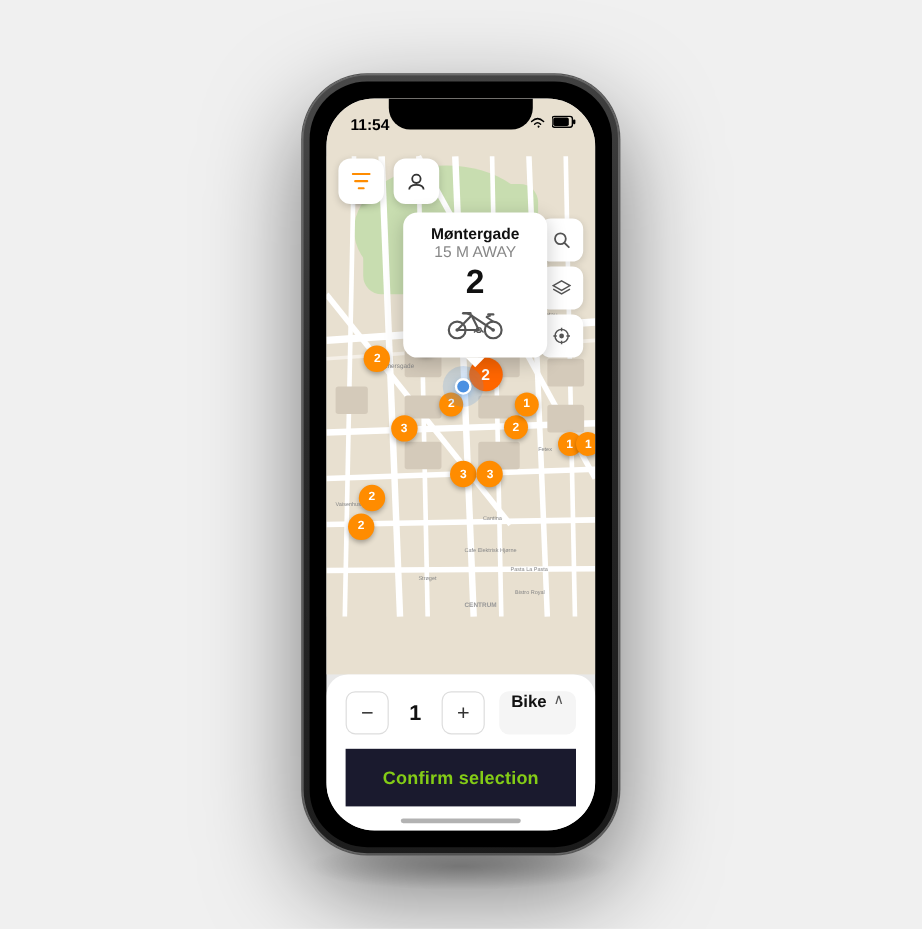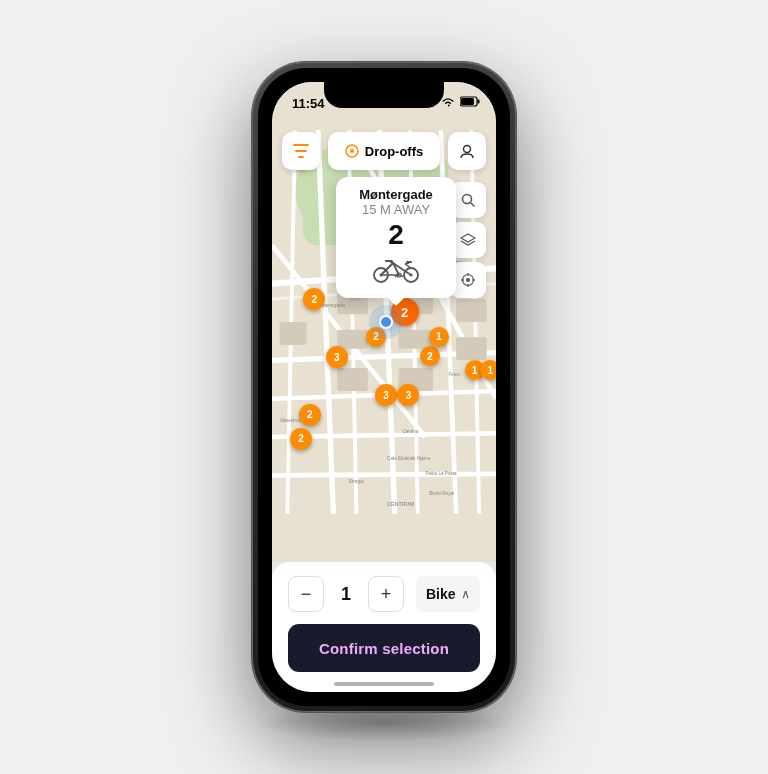--- a/index.html
+++ b/index.html
@@ -293,44 +293,44 @@
       color: #111;
       min-width: 20px;
       text-align: center;
     }
 
     .vehicle-selector {
       flex: 1;
       height: 36px;
       background: #f5f5f5;
       border-radius: 8px;
-      display: flex; align-items: center; justify-content: space-between;
+      display: flex; justify-content: space-between;
       padding: 0 10px;
       cursor: pointer;
     }
 
     .vehicle-label {
       font-size: 14px;
       font-weight: 600;
       color: #111;
     }
 
     .chevron-up {
       font-size: 12px;
       color: #555;
     }
 
     .confirm-btn {
       width: 100%;
       height: 48px;
       background: #1a1a2e;
-      border-radius: 11px;
+      border-radius: 0;
       display: flex; align-items: center; justify-content: center;
       cursor: pointer;
-      color: #f0abfc;
+      color: #84cc16;
       font-size: 15px;
       font-weight: 600;
       letter-spacing: 0.2px;
     }
 
     
     .home-indicator {
       position: absolute;
       bottom: 6px;
       left: 50%;
@@ -470,27 +470,20 @@
           
           <div class="pin md" style="top:72%;left:8%;">2</div>
         </div>
 
         <div class="top-bar">
           <div class="filter-btn">
             <svg width="16" height="14" viewBox="0 0 16 14" fill="none">
               <path d="M1 1h14M3 7h10M6 13h4" stroke="#FF8C00" stroke-width="1.8" stroke-linecap="round"></path>
             </svg>
           </div>
-          <div class="dropoffs-btn">
-            <svg width="14" height="14" viewBox="0 0 14 14">
-              <circle cx="7" cy="7" r="6" stroke="#FF8C00" stroke-width="1.5" fill="none"></circle>
-              <circle cx="7" cy="7" r="2" fill="#FF8C00"></circle>
-            </svg>
-            <span>Drop-offs</span>
-          </div>
           <div class="profile-btn">
             <svg width="16" height="16" viewBox="0 0 16 16">
               <circle cx="8" cy="6" r="3.5" stroke="#333" stroke-width="1.5" fill="none"></circle>
               <path d="M2 15 Q2 11 8 11 Q14 11 14 15" stroke="#333" stroke-width="1.5" fill="none"></path>
             </svg>
           </div>
         </div>
 
         <div class="right-controls">
           <div class="map-ctrl-btn">

